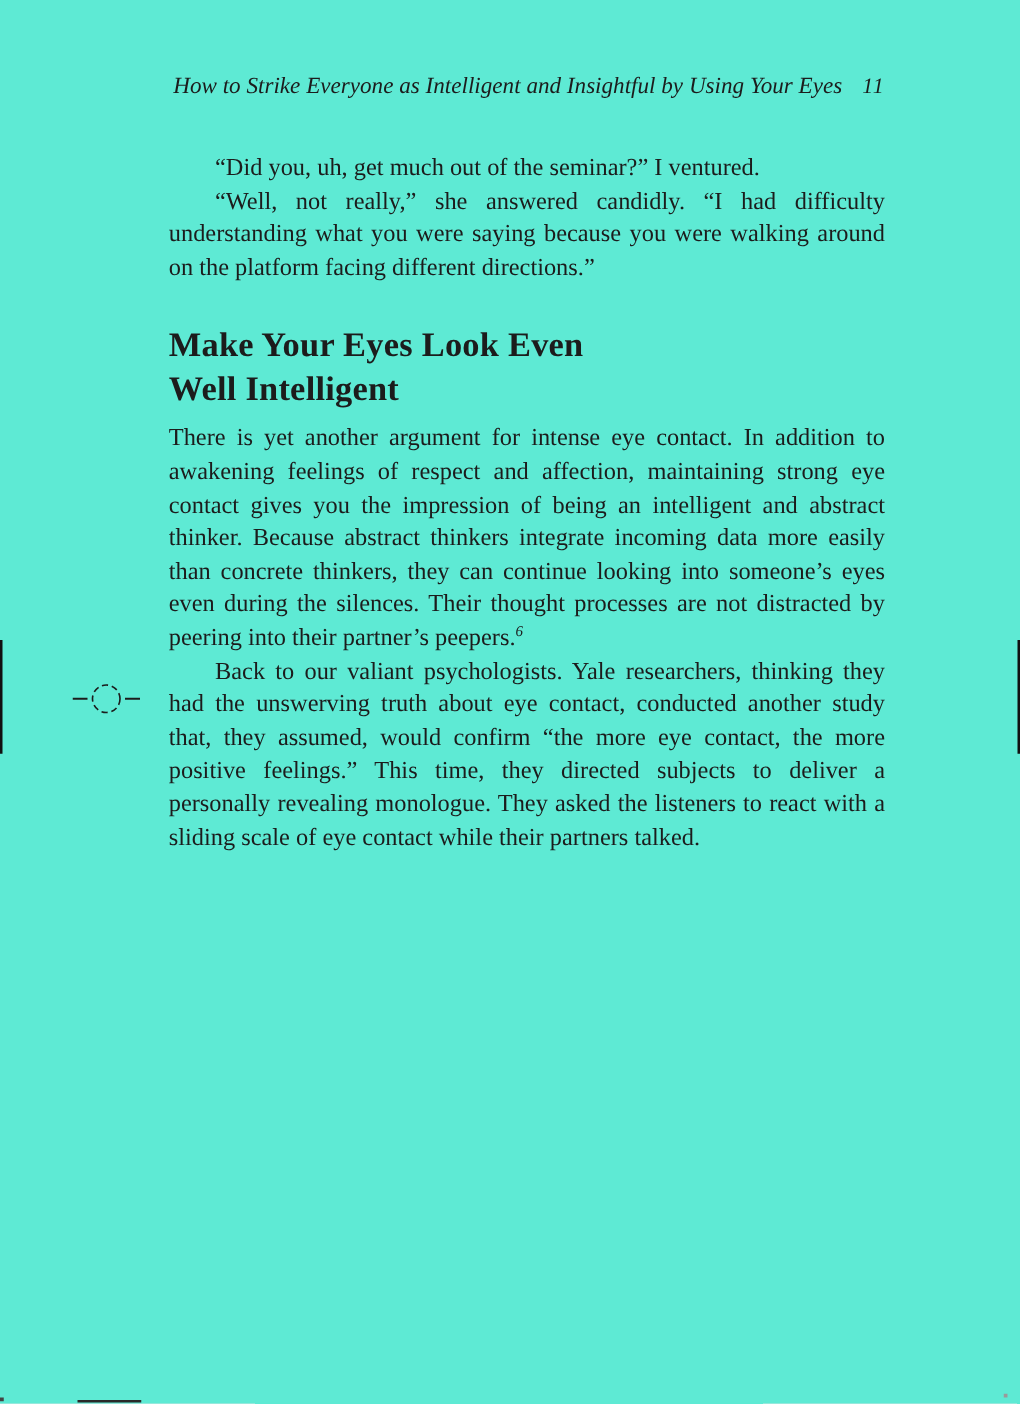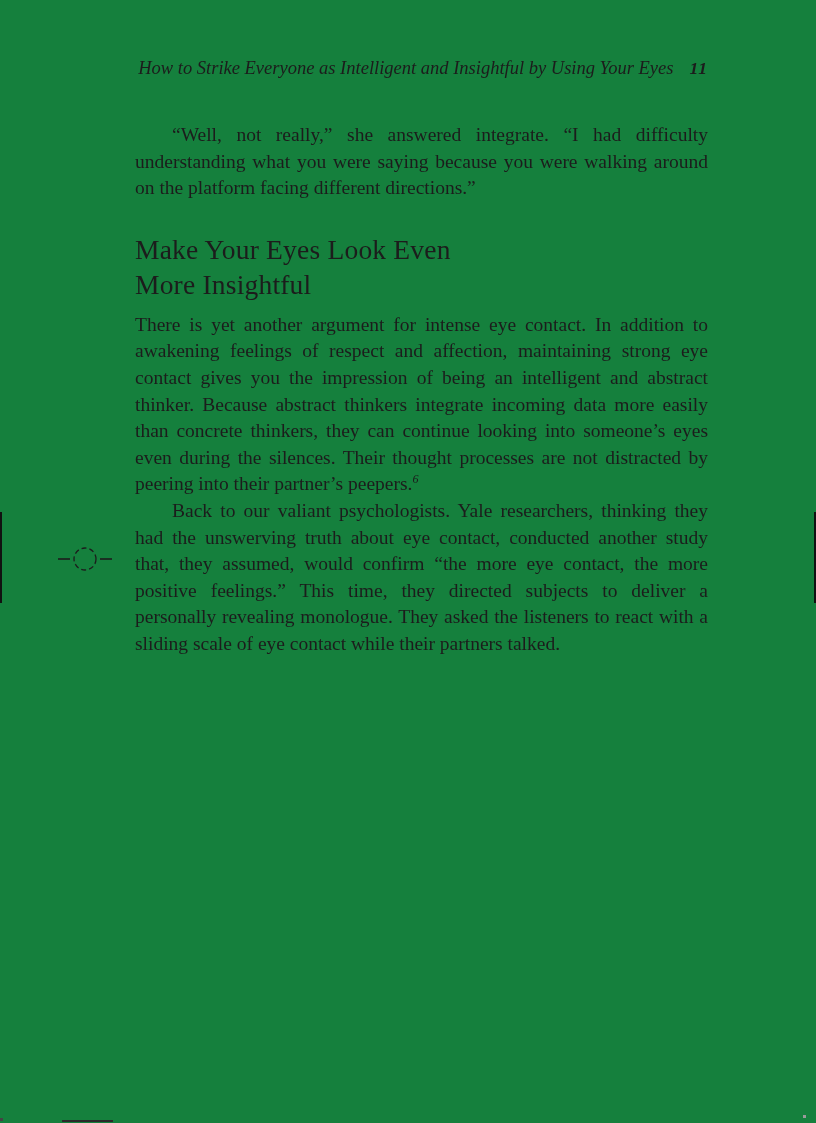--- a/index.html
+++ b/index.html
@@ -1,59 +1,58 @@
 <!DOCTYPE html>
 <html><head>
 <meta charset="utf-8">
 <style>
   html, body { margin: 0; padding: 0; background: #e8e8e8; }
   .page {
     position: relative;
     width: 816px;
     height: 1123px;
     margin: 0 auto;
-    background: #15803d;
+    background: #5eead4;
     color: #1c1c1c;
     font-family: "Liberation Serif", serif;
     overflow: hidden;
   }
   .running-header {
     position: absolute;
     top: 58px;
     left: 135px;
     width: 573px;
     display: flex;
     justify-content: flex-end;
     align-items: baseline;
     gap: 16px;
     font-style: italic;
     font-size: 18.5px;
     white-space: nowrap;
   }
   .running-header .pagenum {
     font-size: 17.5px;
     letter-spacing: 1px;
-    font-weight: bold;
   }
   .content {
     position: absolute;
     top: 122px;
     left: 135px;
     width: 573px;
   }
   .content p {
     margin: 0;
     font-size: 19.5px;
     line-height: 26.6px;
     text-align: justify;
   }
   .content p.indent { text-indent: 37px; }
   .section-heading {
     margin: 30px 0 10px 0;
-    font-weight: normal;
+    font-weight: bold;
     font-size: 27.5px;
     line-height: 35px;
     letter-spacing: 0.2px;
   }
   .section-heading span { display: block; }
   sup.footnote {
     font-size: 12px;
     font-style: italic;
     line-height: 0;
   }
@@ -100,25 +99,26 @@
 <body>
 
 <div class="page">
 
   <div class="running-header">
     <span>How to Strike Everyone as Intelligent and Insightful by Using Your Eyes</span>
     <span class="pagenum">11</span>
   </div>
 
   <div class="content">
-    <p class="indent">“Well, not really,” she answered integrate. “I had difficulty understanding what you were saying because you were walking around on the platform facing different directions.”</p>
+    <p class="indent">“Did you, uh, get much out of the seminar?” I ventured.</p>
+    <p class="indent">“Well, not really,” she answered candidly. “I had difficulty understanding what you were saying because you were walking around on the platform facing different directions.”</p>
 
     <div class="section-heading">
       <span>Make Your Eyes Look Even</span>
-      <span>More Insightful</span>
+      <span>Well Intelligent</span>
     </div>
 
     <p><span>There is yet another argument for intense eye contact. In addition to awakening feelings of respect and affection, maintaining strong eye contact gives you the impression of being an intelligent and abstract thinker. Because abstract thinkers integrate incoming data more easily than concrete thinkers, they can continue looking into someone’s eyes even during the silences. Their thought processes are not distracted by peering into their partner’s peepers.</span><sup class="footnote">6</sup></p>
     <p class="indent">Back to our valiant psychologists. Yale researchers, thinking they had the unswerving truth about eye contact, conducted another study that, they assumed, would confirm “the more eye contact, the more positive feelings.” This time, they directed subjects to deliver a personally revealing monologue. They asked the listeners to react with a sliding scale of eye contact while their partners talked.</p>
   </div>
 
   <svg class="registration-mark" viewBox="0 0 54 30" xmlns="http://www.w3.org/2000/svg">
     <line x1="0" y1="15" x2="12" y2="15" stroke="#1c1c1c" stroke-width="1.6"></line>
     <circle cx="27" cy="15" r="11" fill="none" stroke="#1c1c1c" stroke-width="1.3" stroke-dasharray="5 3"></circle>
     <line x1="42" y1="15" x2="54" y2="15" stroke="#1c1c1c" stroke-width="1.6"></line>

